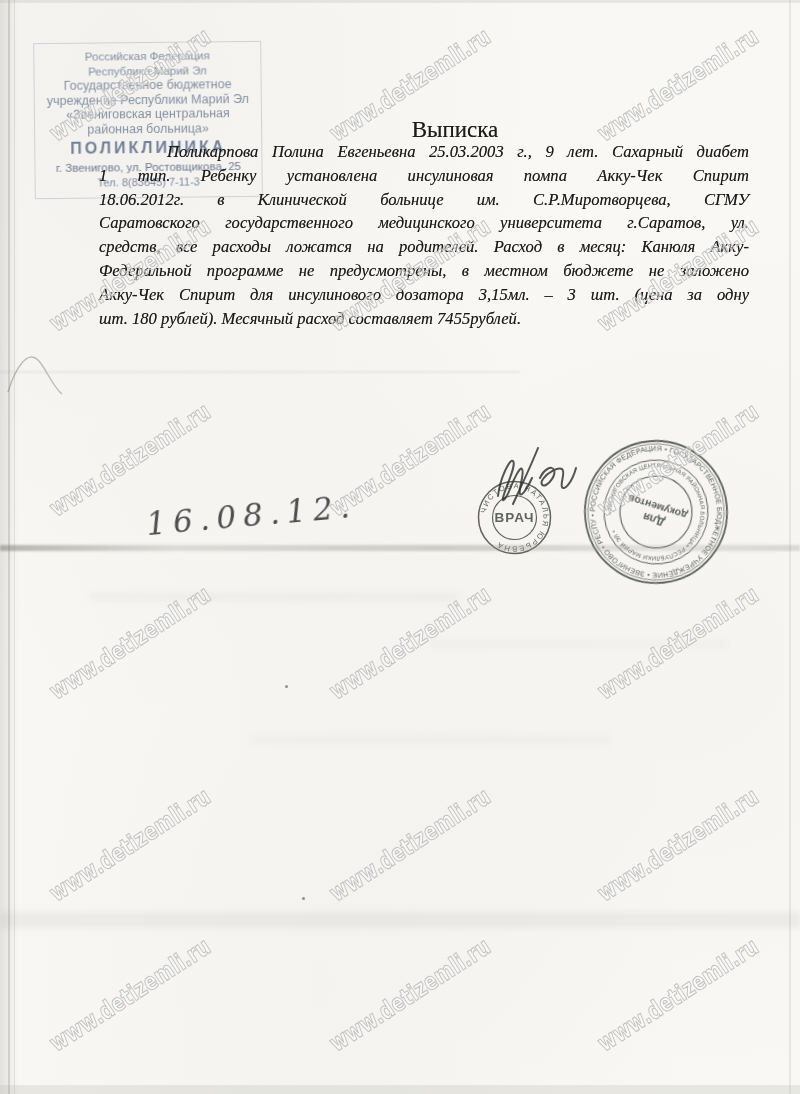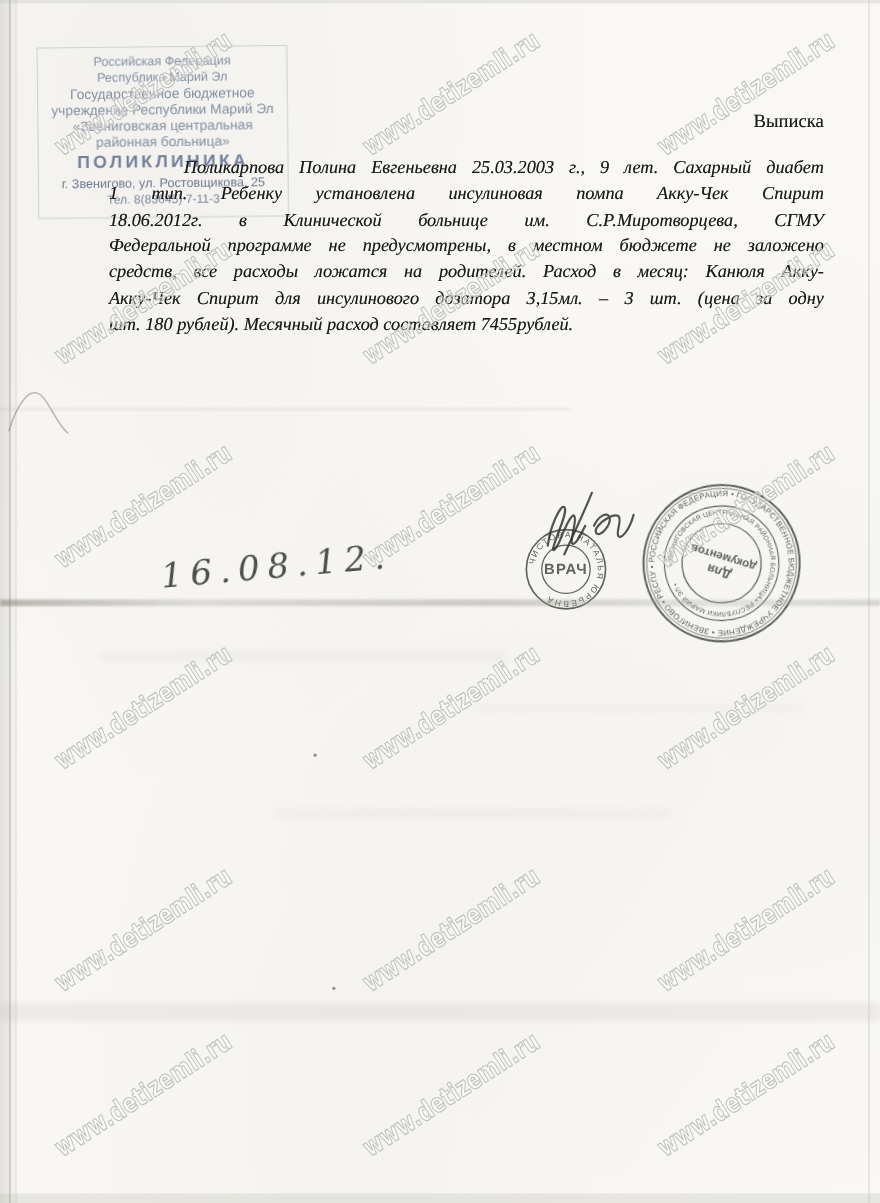--- a/index.html
+++ b/index.html
@@ -39,22 +39,22 @@
     font-family:"Liberation Sans", sans-serif;
     filter:blur(.4px);z-index:2;
   }
   .clinic-stamp .l{line-height:14.5px;font-size:11.5px;}
   .clinic-stamp .l.big{font-size:12.5px;}
   .clinic-stamp .l.title{font-size:16px;font-weight:bold;letter-spacing:3px;line-height:20px;color:#73809a;margin-top:2px;}
   .clinic-stamp .l.addr{font-size:11.5px;color:#6d7990;margin-top:2px;}
   .clinic-stamp .l.phone{font-size:11px;color:#7d89a0;}
   
   .doc-title{
-    position:absolute;left:99px;top:100px;width:650px;text-align:right;
-    font-size:17px;color:#1c1c1c;z-index:3;text-indent:62px;
+    position:absolute;left:99px;top:117px;width:650px;text-align:center;
+    font-size:23px;color:#1c1c1c;z-index:3;text-indent:62px;
     text-shadow:0 0 .4px rgba(0,0,0,.55);
   }
   .doc-body{
     position:absolute;left:99px;top:140px;width:650px;z-index:3;
     font-size:16.6px;color:#191919;text-shadow:0 0 .4px rgba(0,0,0,.5);font-style:italic;
   }
   .bodyline{line-height:23.8px;text-align:justify;text-align-last:justify;white-space:nowrap;}
   .bodyline.first{text-indent:68px;}
   .bodyline.last{text-align-last:left;white-space:normal;}
   
@@ -111,22 +111,23 @@
     <div class="l title">ПОЛИКЛИНИКА</div>
     <div class="l addr">г. Звенигово, ул. Ростовщикова, 25</div>
     <div class="l phone">Тел. 8(83645) 7-11-3</div>
   </div>
 
   <div class="doc-title">Выписка</div>
   <div class="doc-body">
     <div class="bodyline first">Поликарпова Полина Евгеньевна  25.03.2003 г., 9 лет. Сахарный диабет</div>
     <div class="bodyline">1 тип. Ребенку установлена инсулиновая помпа Акку-Чек Спирит</div>
     <div class="bodyline">18.06.2012г. в Клинической больнице им. С.Р.Миротворцева, СГМУ</div>
+    <div class="bodyline">Саратовского государственного медицинского университета г.Саратов, ул.</div>
+    <div class="bodyline">средств, все расходы ложатся на родителей.  Расход в месяц: Канюля Акку-</div>
     <div class="bodyline">Федеральной программе не предусмотрены, в местном бюджете не заложено</div>
-    <div class="bodyline">средств, все расходы ложатся на родителей.  Расход в месяц: Канюля Акку-</div>
     <div class="bodyline">Акку-Чек Спирит для инсулинового дозатора  3,15мл. – 3 шт. (цена за одну</div>
     <div class="bodyline last">шт. 180 рублей). Месячный расход составляет 7455рублей.</div>
   </div>
 
   <div class="hand-date">16.08.12.</div>
 
   <svg class="sig" width="130" height="85" viewBox="0 0 130 85">
     <path d="M30,58 C32,40 42,20 45,23 C49,27 37,50 35,60 C34,65 38,61 42,51 C46,41 52,28 54,31 C57,35 50,52 52,56 C54,59 60,49 64,40"></path>
     <path d="M70,10 C62,30 50,55 45,66"></path>
     <path d="M72,40 C76,31 84,27 86,32 C88,37 82,45 78,47 C74,49 72,45 75,41 C80,34 90,29 94,31 C98,34 92,45 94,49 C96,53 104,45 108,30"></path>

